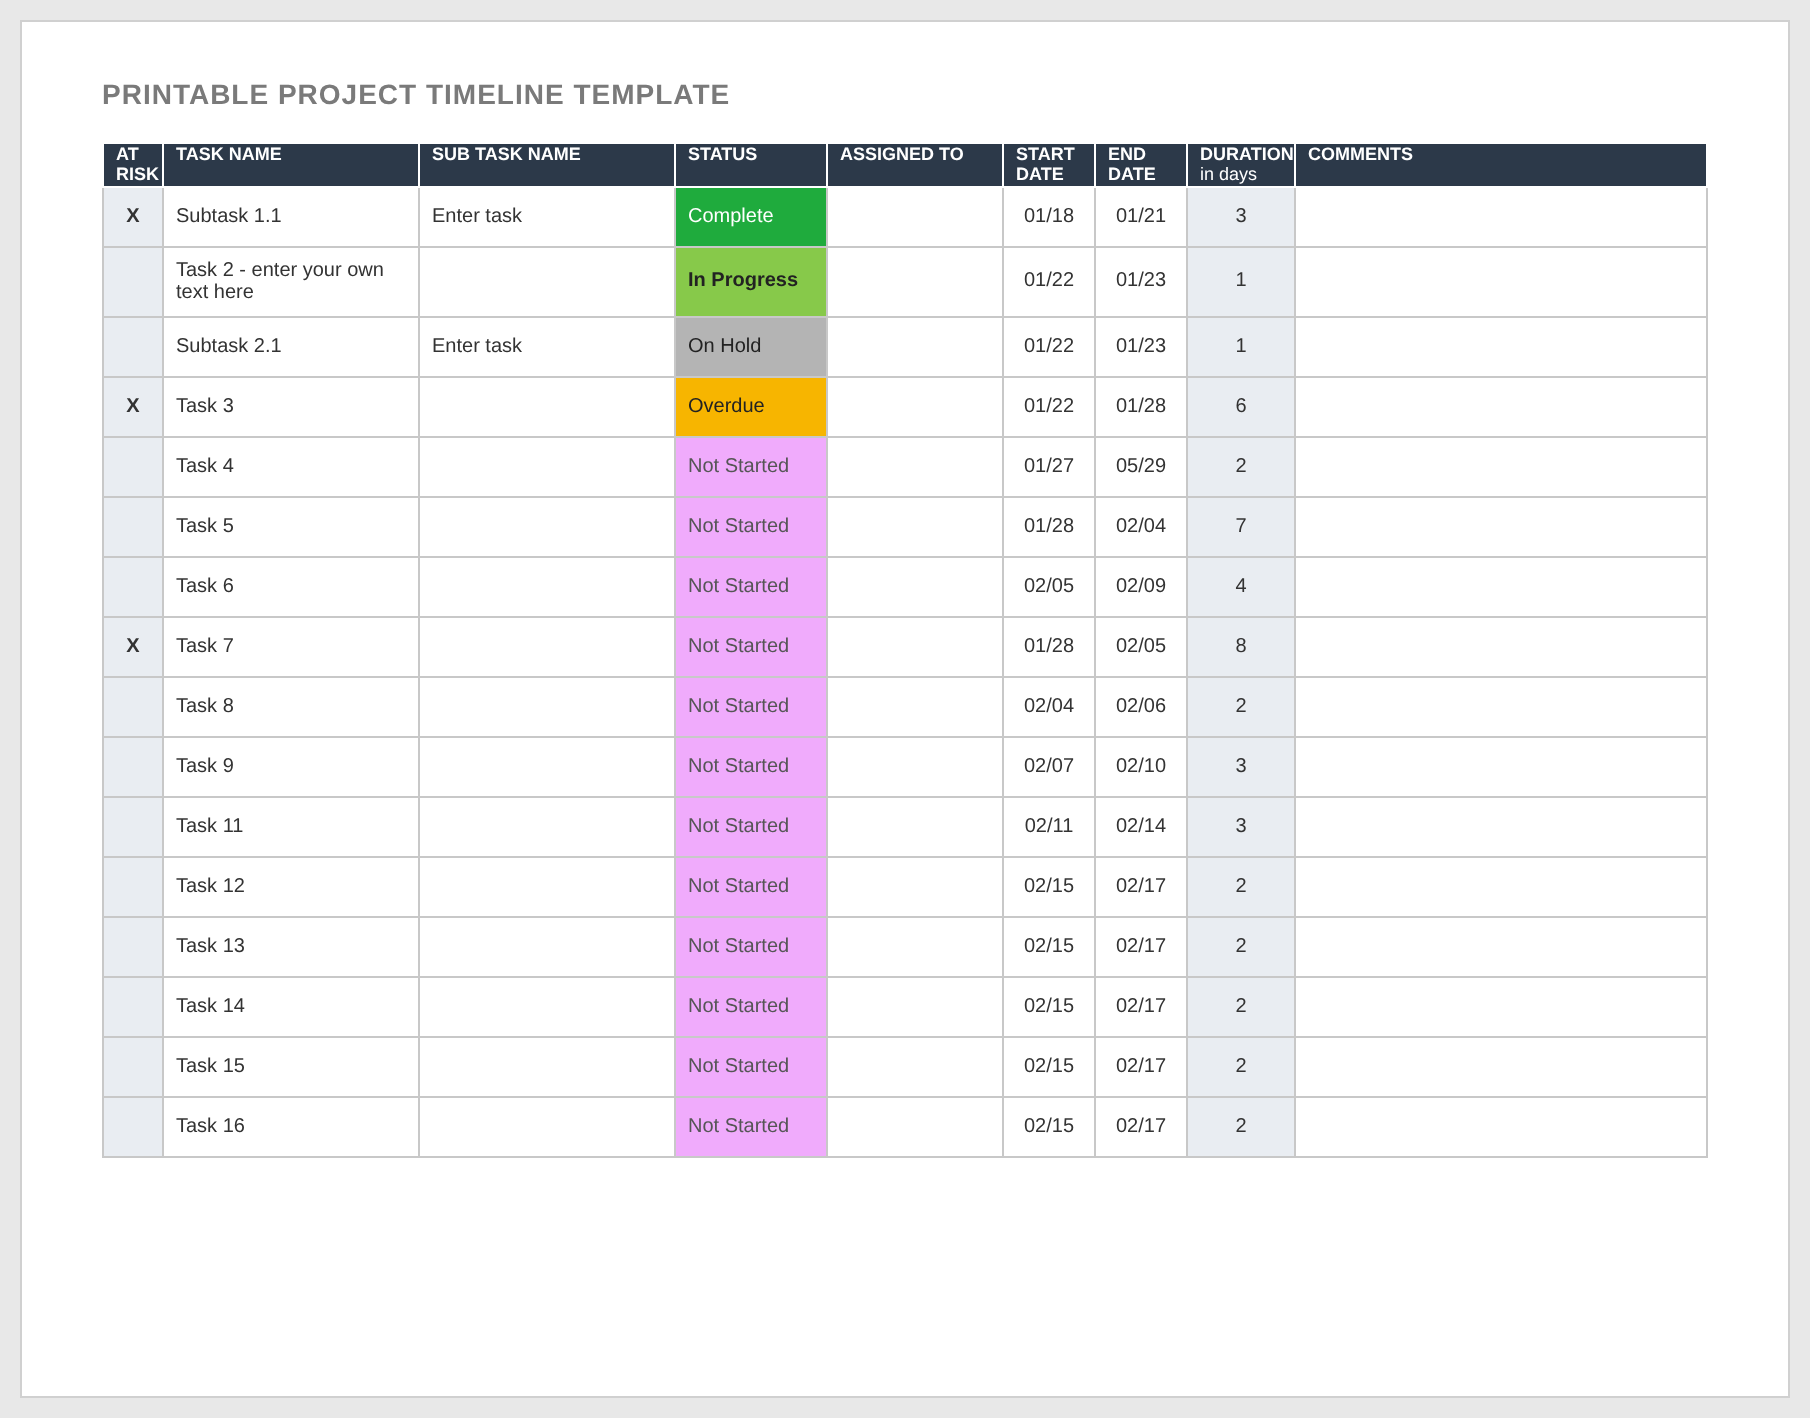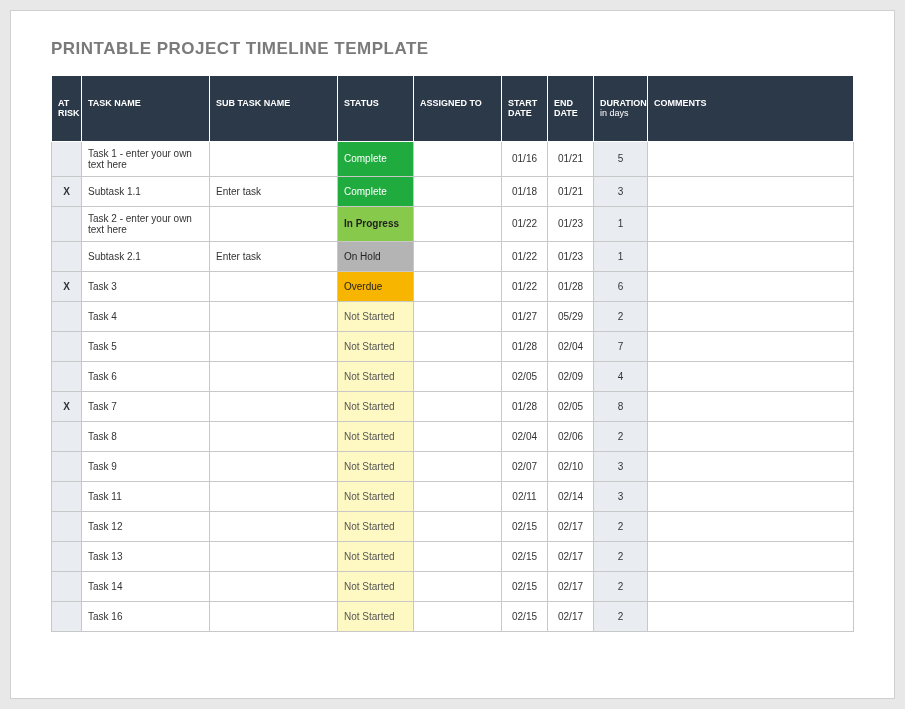--- a/index.html
+++ b/index.html
@@ -12,37 +12,37 @@
     overflow: hidden;
   }
   .page {
     background: #ffffff;
     border: 1px solid #d0d0d0;
     width: 100%;
     height: 100%;
     padding: 28px 40px 28px 40px;
   }
   .title {
-    font-size: 17px;
+    font-size: 14px;
     font-weight: bold;
     letter-spacing: 0.5px;
     color: #7a7a7a;
     margin-bottom: 16px;
   }
   table {
     border-collapse: collapse;
     width: 100%;
     table-layout: fixed;
     font-size: 10px;
   }
   th {
     background: #2c3949;
     color: #ffffff;
     text-align: left;
-    padding: 22px 6px;
+    padding: 0 6px;
     font-weight: bold;
     font-size: 9px;
     border: 1px solid #ffffff;
     vertical-align: top;
     line-height: 1.15;
   }
   th .sub {
     font-weight: normal;
     display:block;
     font-size:9px;
@@ -66,21 +66,21 @@
   col.c-comments { width: auto; }
   .cell-risk { background:#e9edf2; text-align:center; font-weight:bold; }
   .cell-date { text-align:center; }
   .cell-dur  { background:#e9edf2; text-align:center; }
   .cell-task { }
   .status-cell { }
   .status-Complete { background:#1fab3d; color:#ffffff; }
   .status-InProgress { background:#87c94a; color:#222;font-weight:bold; }
   .status-OnHold { background:#b4b4b4; color:#222; }
   .status-Overdue { background:#f7b500; color:#222; }
-  .status-NotStarted { background:#fef9c3; color:#555; }
+  .status-NotStarted { background:#f0abfc; color:#555; }
 </style>
 </head>
 <body>
 
 <div class="page">
   <div class="title">PRINTABLE PROJECT TIMELINE TEMPLATE</div>
 
   <table>
     <colgroup>
       <col class="c-risk">
@@ -104,31 +104,20 @@
         <th>END DATE</th>
         <th>
           <span>DURATION</span>
           <span class="sub">in days</span>
         </th>
         <th>COMMENTS</th>
       </tr>
     </thead>
     <tbody id="rows">
         <tr>
-          <td class="cell-risk"></td>
-          <td class="cell-task">Task 1 - enter your own text here</td>
-          <td></td>
-          <td class="status-cell status-Complete">Complete</td>
-          <td></td>
-          <td class="cell-date">01/16</td>
-          <td class="cell-date">01/21</td>
-          <td class="cell-dur">5</td>
-          <td></td>
-        </tr>
-        <tr>
           <td class="cell-risk">X</td>
           <td class="cell-task">Subtask 1.1</td>
           <td>Enter task</td>
           <td class="status-cell status-Complete">Complete</td>
           <td></td>
           <td class="cell-date">01/18</td>
           <td class="cell-date">01/21</td>
           <td class="cell-dur">3</td>
           <td></td>
         </tr>
@@ -260,20 +249,31 @@
           <td class="status-cell status-NotStarted">Not Started</td>
           <td></td>
           <td class="cell-date">02/15</td>
           <td class="cell-date">02/17</td>
           <td class="cell-dur">2</td>
           <td></td>
         </tr>
         <tr>
           <td class="cell-risk"></td>
           <td class="cell-task">Task 14</td>
+          <td></td>
+          <td class="status-cell status-NotStarted">Not Started</td>
+          <td></td>
+          <td class="cell-date">02/15</td>
+          <td class="cell-date">02/17</td>
+          <td class="cell-dur">2</td>
+          <td></td>
+        </tr>
+        <tr>
+          <td class="cell-risk"></td>
+          <td class="cell-task">Task 15</td>
           <td></td>
           <td class="status-cell status-NotStarted">Not Started</td>
           <td></td>
           <td class="cell-date">02/15</td>
           <td class="cell-date">02/17</td>
           <td class="cell-dur">2</td>
           <td></td>
         </tr>
         <tr>
           <td class="cell-risk"></td>

